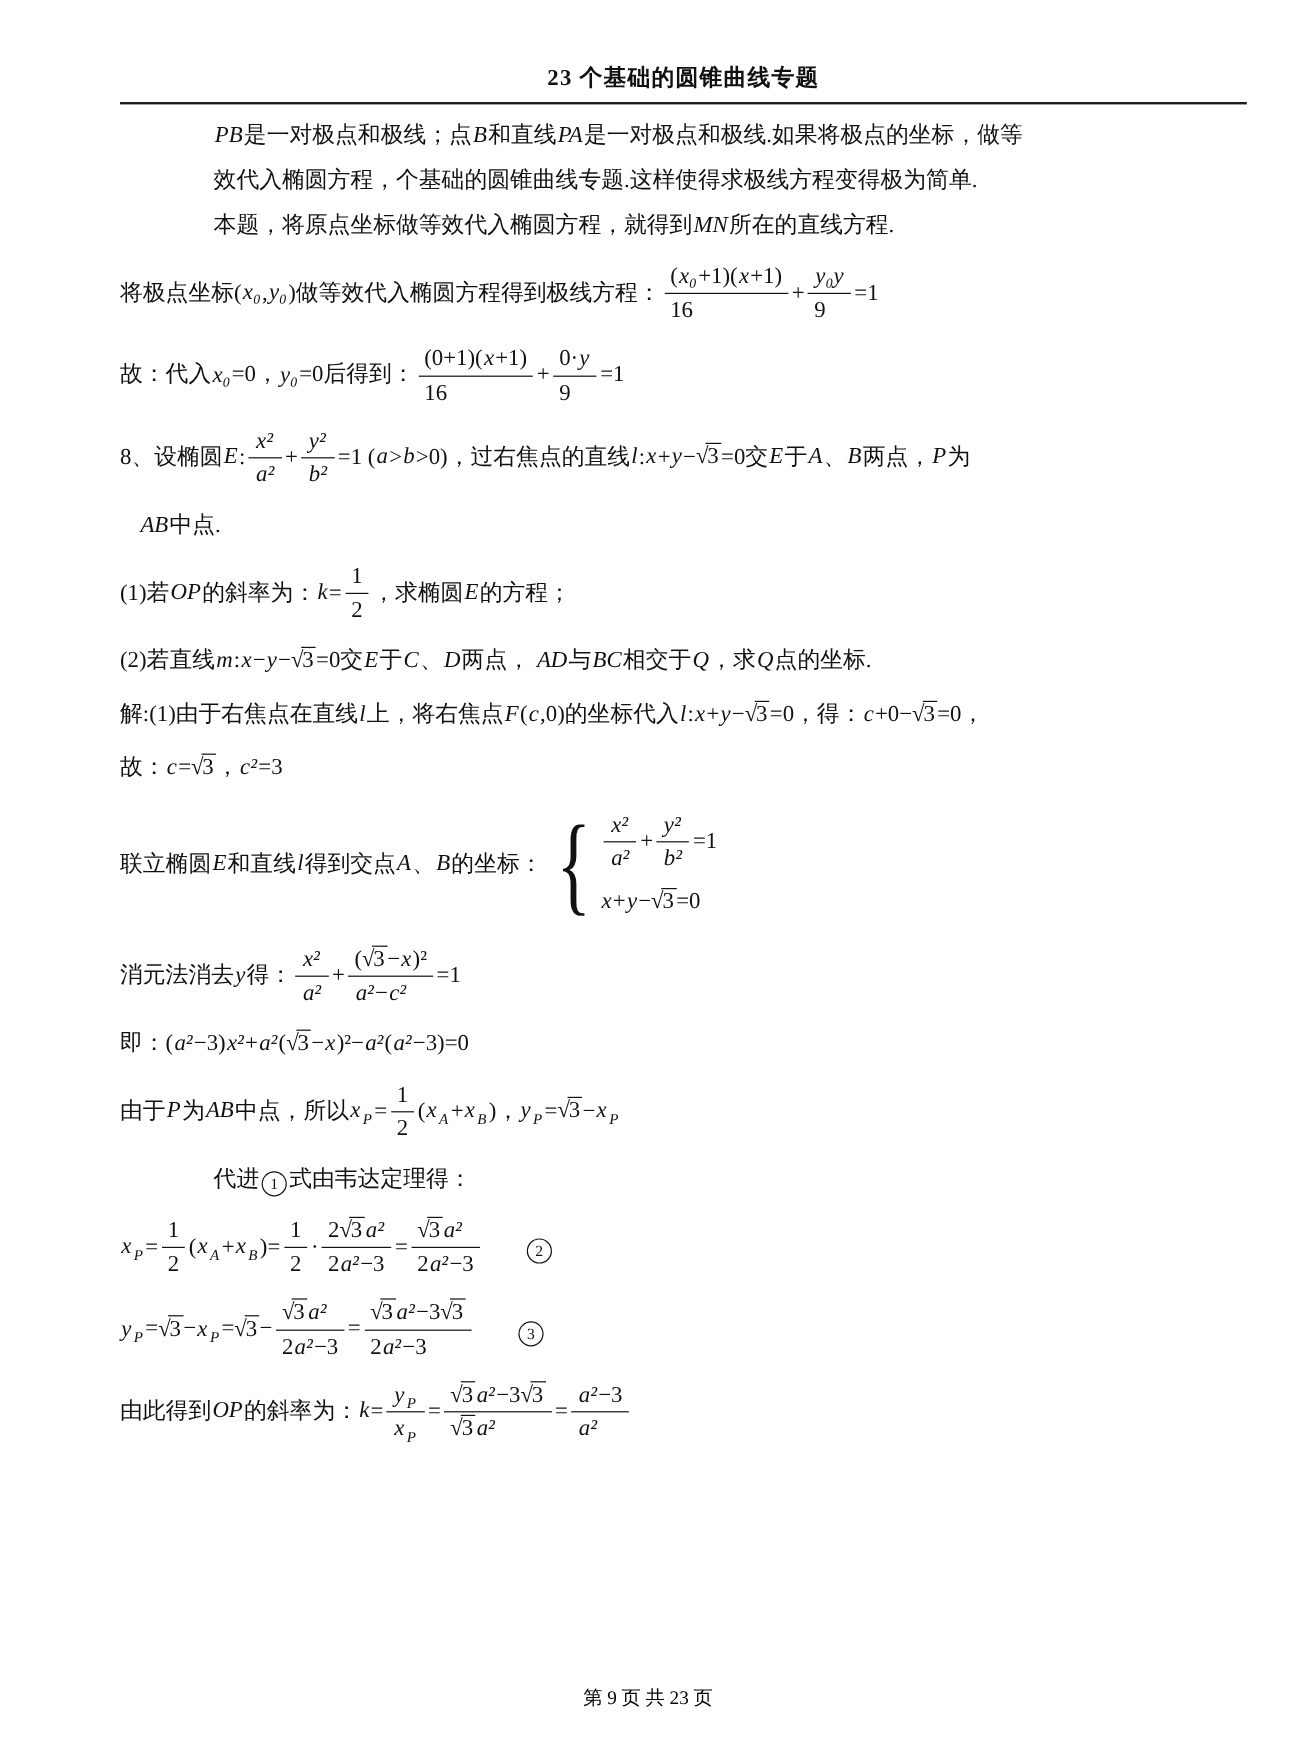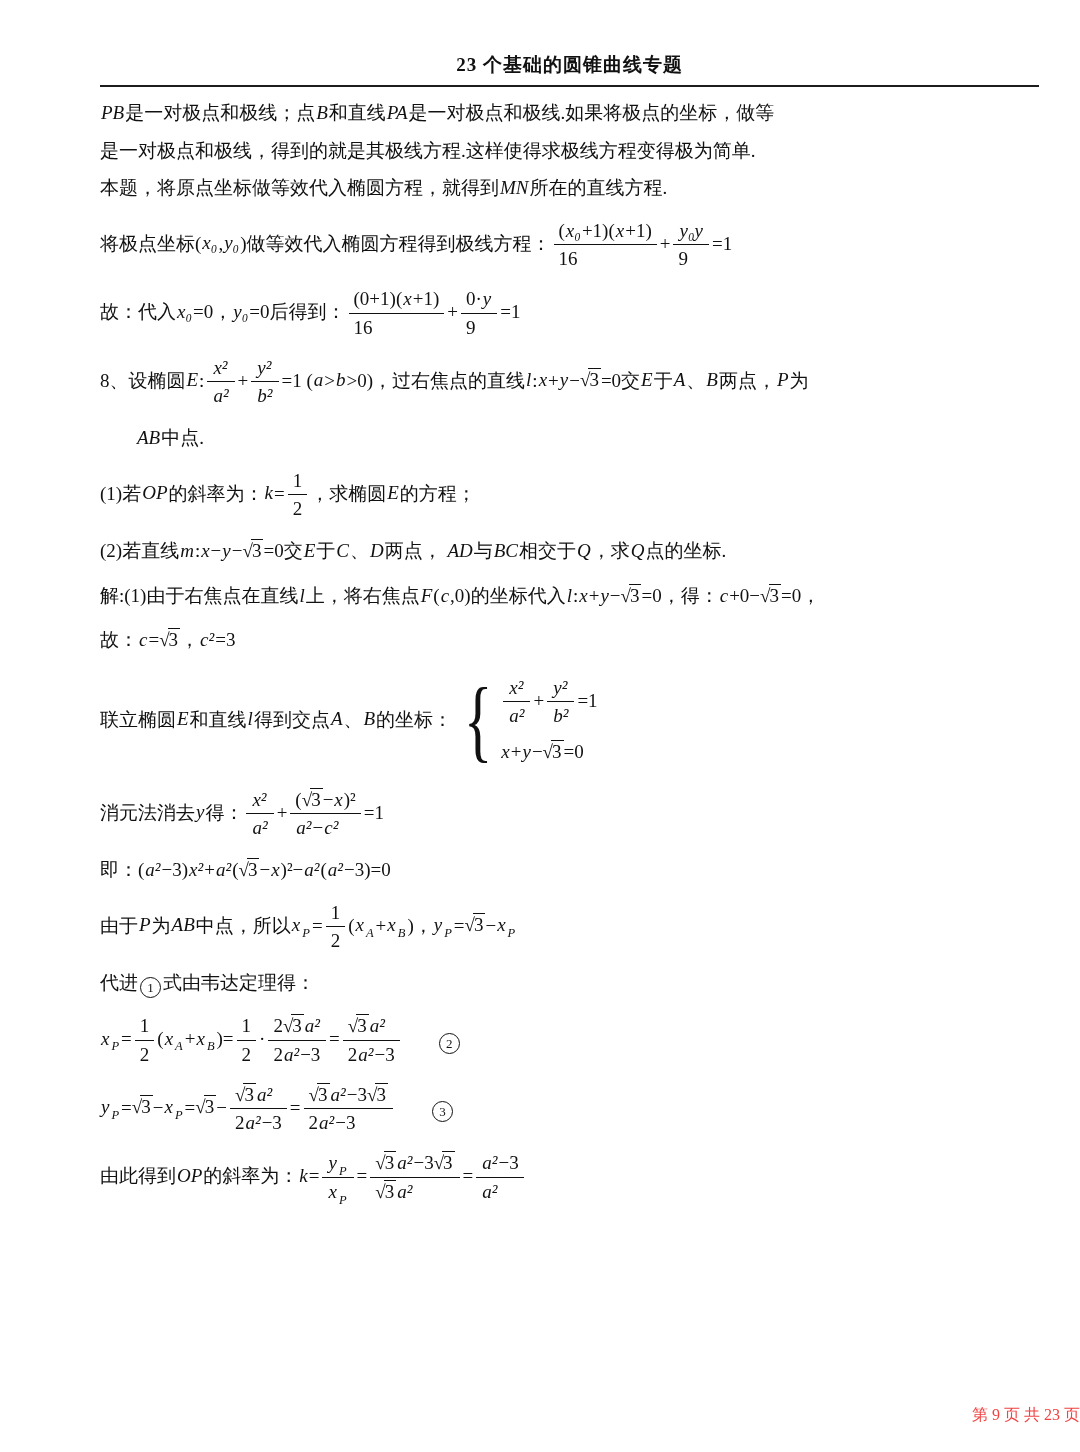--- a/index.html
+++ b/index.html
@@ -14,22 +14,22 @@
     font-size:19px;
     overflow:hidden;
   }
   .doc-header { text-align:center; }
   .doc-title { font-size:19px; font-weight:bold; letter-spacing:1px; }
   .head-rule { border:none; border-top:2px solid #1c1c1c; margin:7px 0 12px 0; }
 
   .line { white-space:nowrap; margin:9px 0; line-height:1.5; }
   .line.gap { margin:16px 0; }
   .p0  { margin-left:4px; }
-  .p05 { margin-left:36px; }
-  .p1  { }
+  .p05 { margin-left:16px; }
+  .p1  { margin-left:78px; }
 
   .mv { font-style:italic; padding:0 1px; }
 
   .frac { display:inline-block; vertical-align:middle; text-align:left; margin:0 3px; line-height:1.25; }
   .frac > .num { display:block; border-bottom:1.4px solid #111; padding:0 5px 2px 5px; }
   .frac > .den { display:block; padding:2px 5px 0 5px; }
 
   .sqrt { white-space:nowrap; }
   .sqrt > .radical { display:inline-block; line-height:1.1; }
   .sqrt > .radicand { display:inline-block; border-top:1.4px solid #111; line-height:1.2; padding:0 2px 0 1px; margin-left:-2px; }
@@ -43,35 +43,35 @@
   }
   .gapspan { display:inline-block; width:34px; }
 
   .cases { display:inline-flex; align-items:center; vertical-align:middle; margin-left:4px; }
   .cases > .brace { font-size:92px; line-height:0.78; font-weight:400; transform:scaleX(0.65); display:inline-block; }
   .cases > .rows { display:inline-flex; flex-direction:column; }
   .cases .crow { margin:5px 0; white-space:nowrap; }
 
   .doc-footer {
     position:absolute; left:0; right:0; bottom:26px;
-    text-align:right; font-size:16px; color:#ef4444;
+    text-align:center; font-size:16px; color:#000000;
   }
 </style>
 </head>
 <body>
 
 <div class="page">
   <div class="doc-header">
     <div class="doc-title">23 个基础的圆锥曲线专题</div>
     <hr class="head-rule">
   </div>
 
   <main id="content">
       <div class="line p1"><span class="mv">PB</span>是一对极点和极线；点<span class="mv">B</span>和直线<span class="mv">PA</span>是一对极点和极线.如果将极点的坐标，做等</div>
-      <div class="line p1">是一对极点和极线，得到的就是其极线方程.这样使得求极线方程变得极为简单.</div>
+      <div class="line p1">效代入椭圆方程，个基础的圆锥曲线专题.这样使得求极线方程变得极为简单.</div>
       <div class="line p1">本题，将原点坐标做等效代入椭圆方程，就得到<span class="mv">MN</span>所在的直线方程.</div>
       <div class="line p1 gap">将极点坐标(<span class="mv">x₀</span>,<span class="mv">y₀</span>)做等效代入椭圆方程得到极线方程：<span class="frac"><span class="num">(<span class="mv">x₀</span>+1)(<span class="mv">x</span>+1)</span><span class="den">16</span></span>+<span class="frac"><span class="num"><span class="mv">y₀y</span></span><span class="den">9</span></span>=1</div>
       <div class="line p1 gap">故：代入<span class="mv">x₀</span>=0，<span class="mv">y₀</span>=0后得到：<span class="frac"><span class="num">(0+1)(<span class="mv">x</span>+1)</span><span class="den">16</span></span>+<span class="frac"><span class="num">0·<span class="mv">y</span></span><span class="den">9</span></span>=1</div>
       <div class="line p0 gap">8、设椭圆<span class="mv">E</span>:<span class="frac"><span class="num"><span class="mv">x²</span></span><span class="den"><span class="mv">a²</span></span></span>+<span class="frac"><span class="num"><span class="mv">y²</span></span><span class="den"><span class="mv">b²</span></span></span>=1 (<span class="mv">a</span>&gt;<span class="mv">b</span>&gt;0)，过右焦点的直线<span class="mv">l</span>:<span class="mv">x</span>+<span class="mv">y</span>−<span class="sqrt"><span class="radical">√</span><span class="radicand">3</span></span>=0交<span class="mv">E</span>于<span class="mv">A</span>、<span class="mv">B</span>两点，<span class="mv">P</span>为</div>
       <div class="line p05"><span class="mv">AB</span>中点.</div>
       <div class="line p05 gap">(1)若<span class="mv">OP</span>的斜率为：<span class="mv">k</span>=<span class="frac"><span class="num">1</span><span class="den">2</span></span>，求椭圆<span class="mv">E</span>的方程；</div>
       <div class="line p05 gap">(2)若直线<span class="mv">m</span>:<span class="mv">x</span>−<span class="mv">y</span>−<span class="sqrt"><span class="radical">√</span><span class="radicand">3</span></span>=0交<span class="mv">E</span>于<span class="mv">C</span>、<span class="mv">D</span>两点， <span class="mv">AD</span>与<span class="mv">BC</span>相交于<span class="mv">Q</span>，求<span class="mv">Q</span>点的坐标.</div>
       <div class="line p0 gap">解:(1)由于右焦点在直线<span class="mv">l</span>上，将右焦点<span class="mv">F</span>(<span class="mv">c</span>,0)的坐标代入<span class="mv">l</span>:<span class="mv">x</span>+<span class="mv">y</span>−<span class="sqrt"><span class="radical">√</span><span class="radicand">3</span></span>=0，得：<span class="mv">c</span>+0−<span class="sqrt"><span class="radical">√</span><span class="radicand">3</span></span>=0，</div>
       <div class="line p1 gap">故：<span class="mv">c</span>=<span class="sqrt"><span class="radical">√</span><span class="radicand">3</span></span>，<span class="mv">c²</span>=3</div>
       <div class="line p1 gap">联立椭圆<span class="mv">E</span>和直线<span class="mv">l</span>得到交点<span class="mv">A</span>、<span class="mv">B</span>的坐标：<span class="cases">

